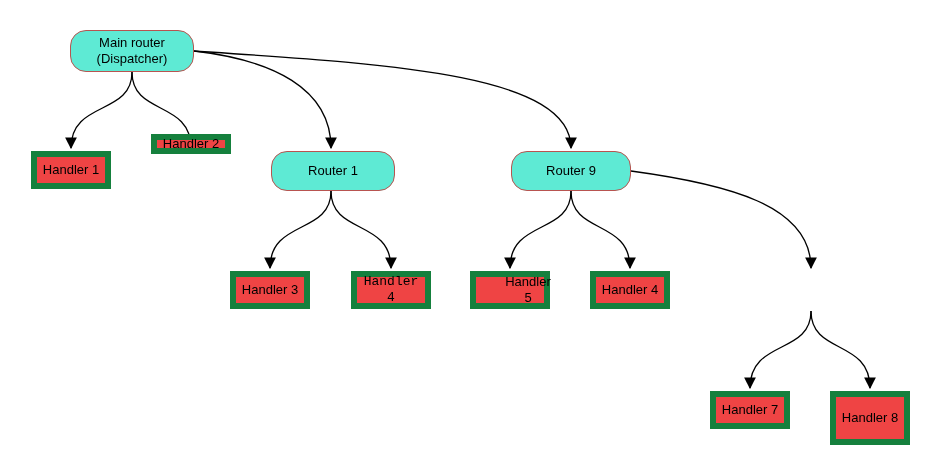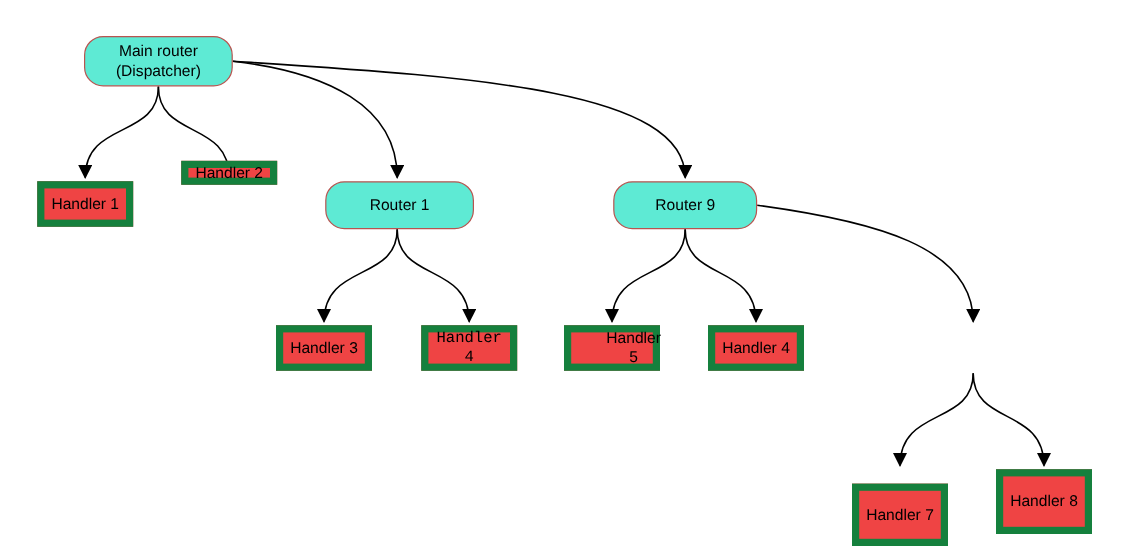--- a/index.html
+++ b/index.html
@@ -69,17 +69,17 @@
 
   <div class="node handler" style="left:230px;top:271px;width:80px;height:38px;">Handler 3</div>
 
   <div class="node handler" style="left:351px;top:271px;width:80px;height:38px;font-family:Liberation Mono, monospace;">Handler 4</div>
 
   <div class="node handler" style="left:470px;top:271px;width:80px;height:38px;padding-left:36px;">Handler 5</div>
 
   <div class="node handler" style="left:590px;top:271px;width:80px;height:38px;">Handler 4</div>
 
 
-  <div class="node handler" style="left:710px;top:403px;width:80px;height:52px;">Handler 7</div>
+  <div class="node handler" style="left:710px;top:391px;width:80px;height:38px;">Handler 7</div>
 
   <div class="node handler" style="left:830px;top:391px;width:80px;height:54px;">Handler 8</div>
 
 </div>
 
 </body></html>

